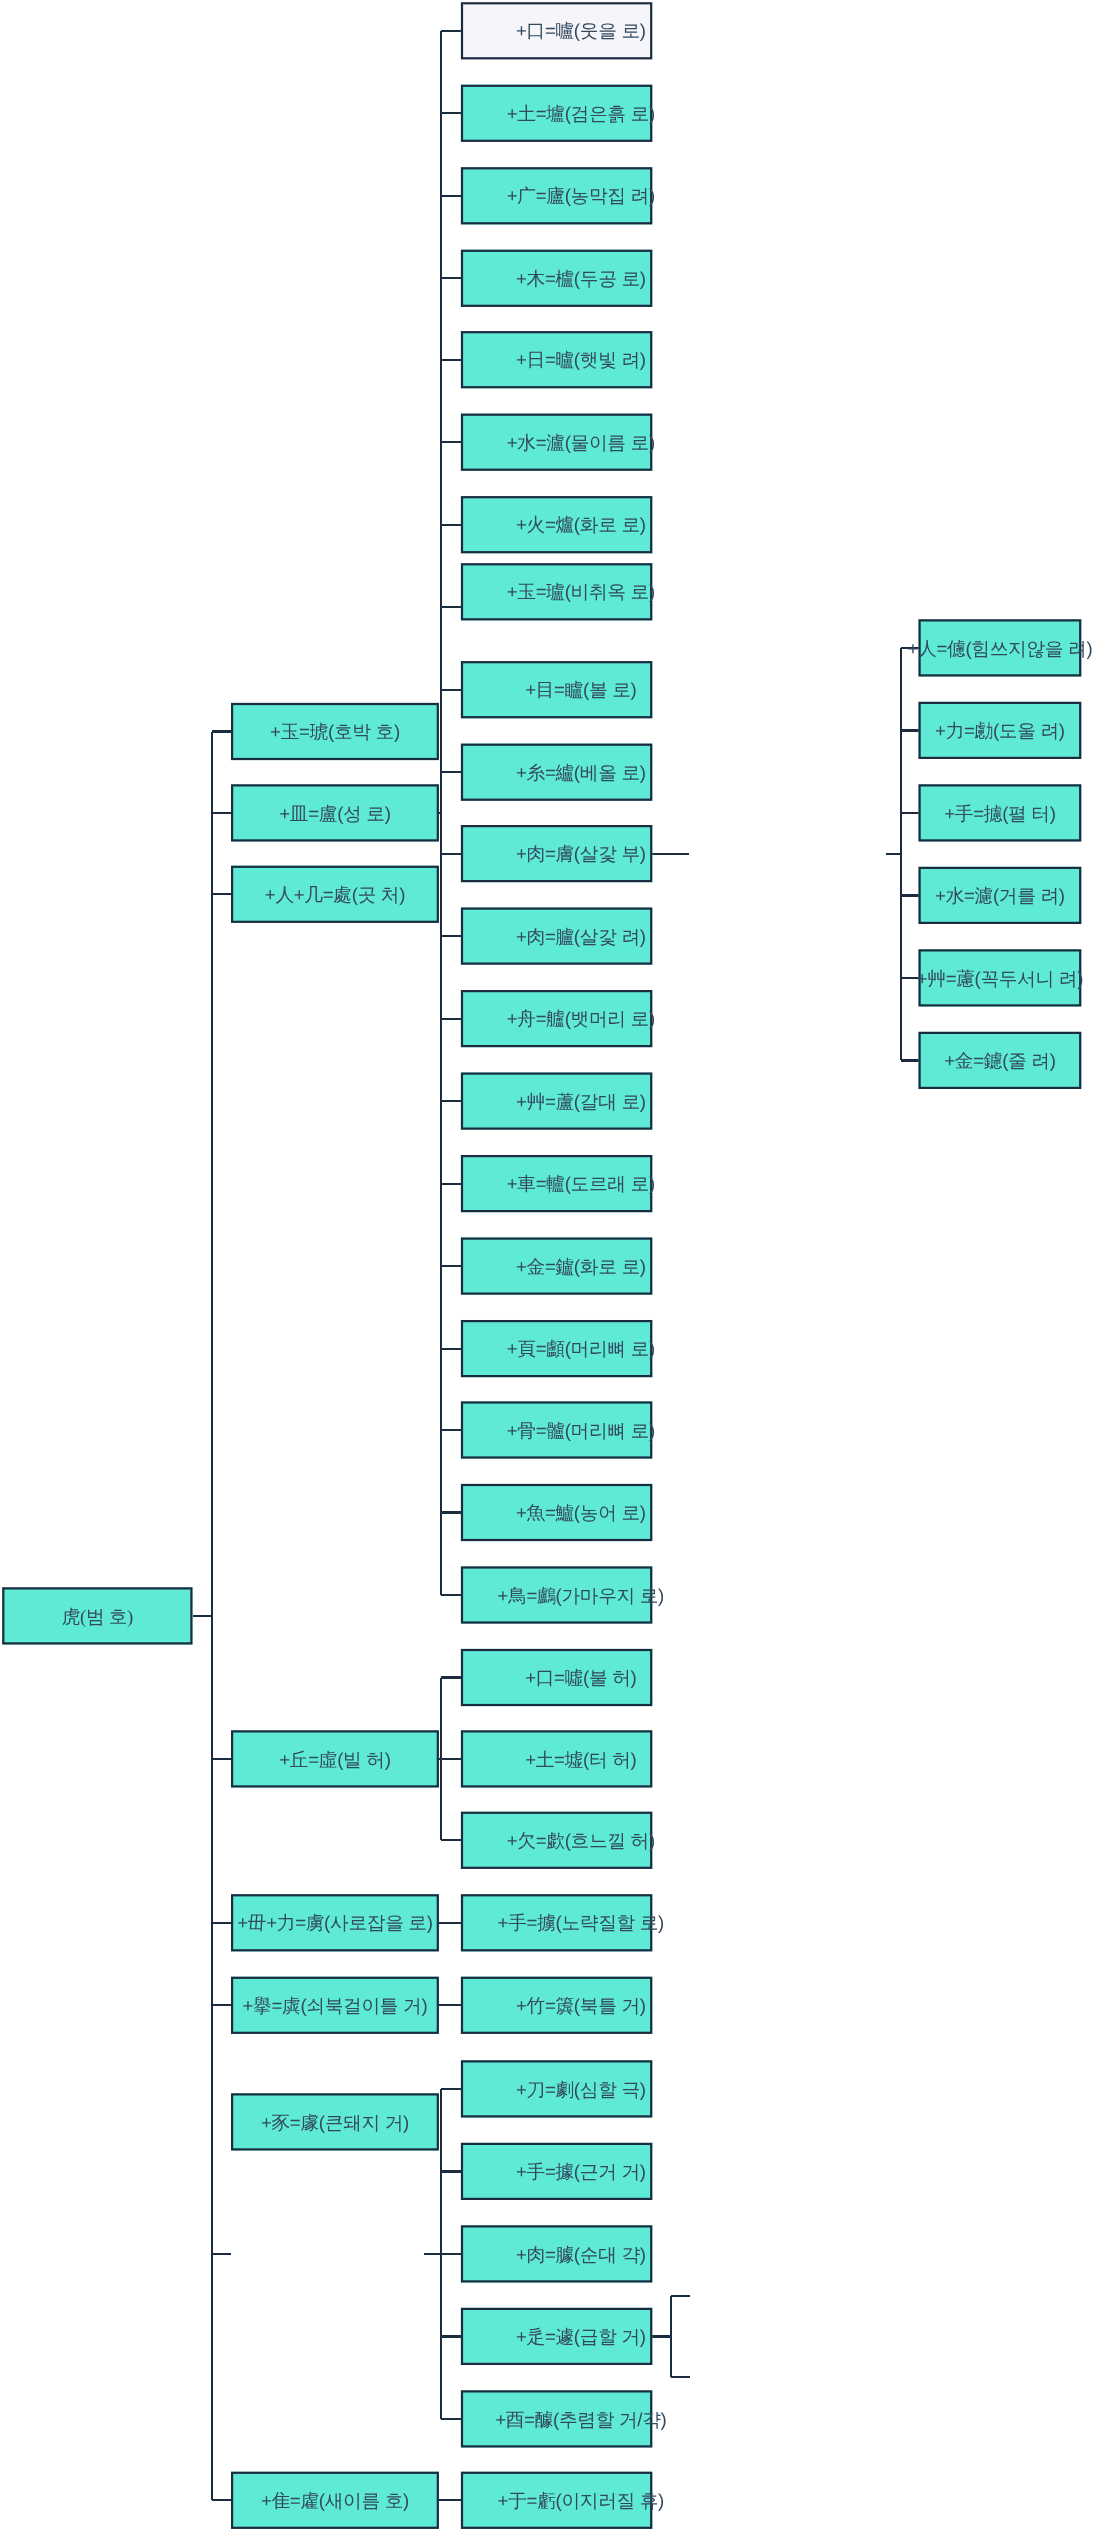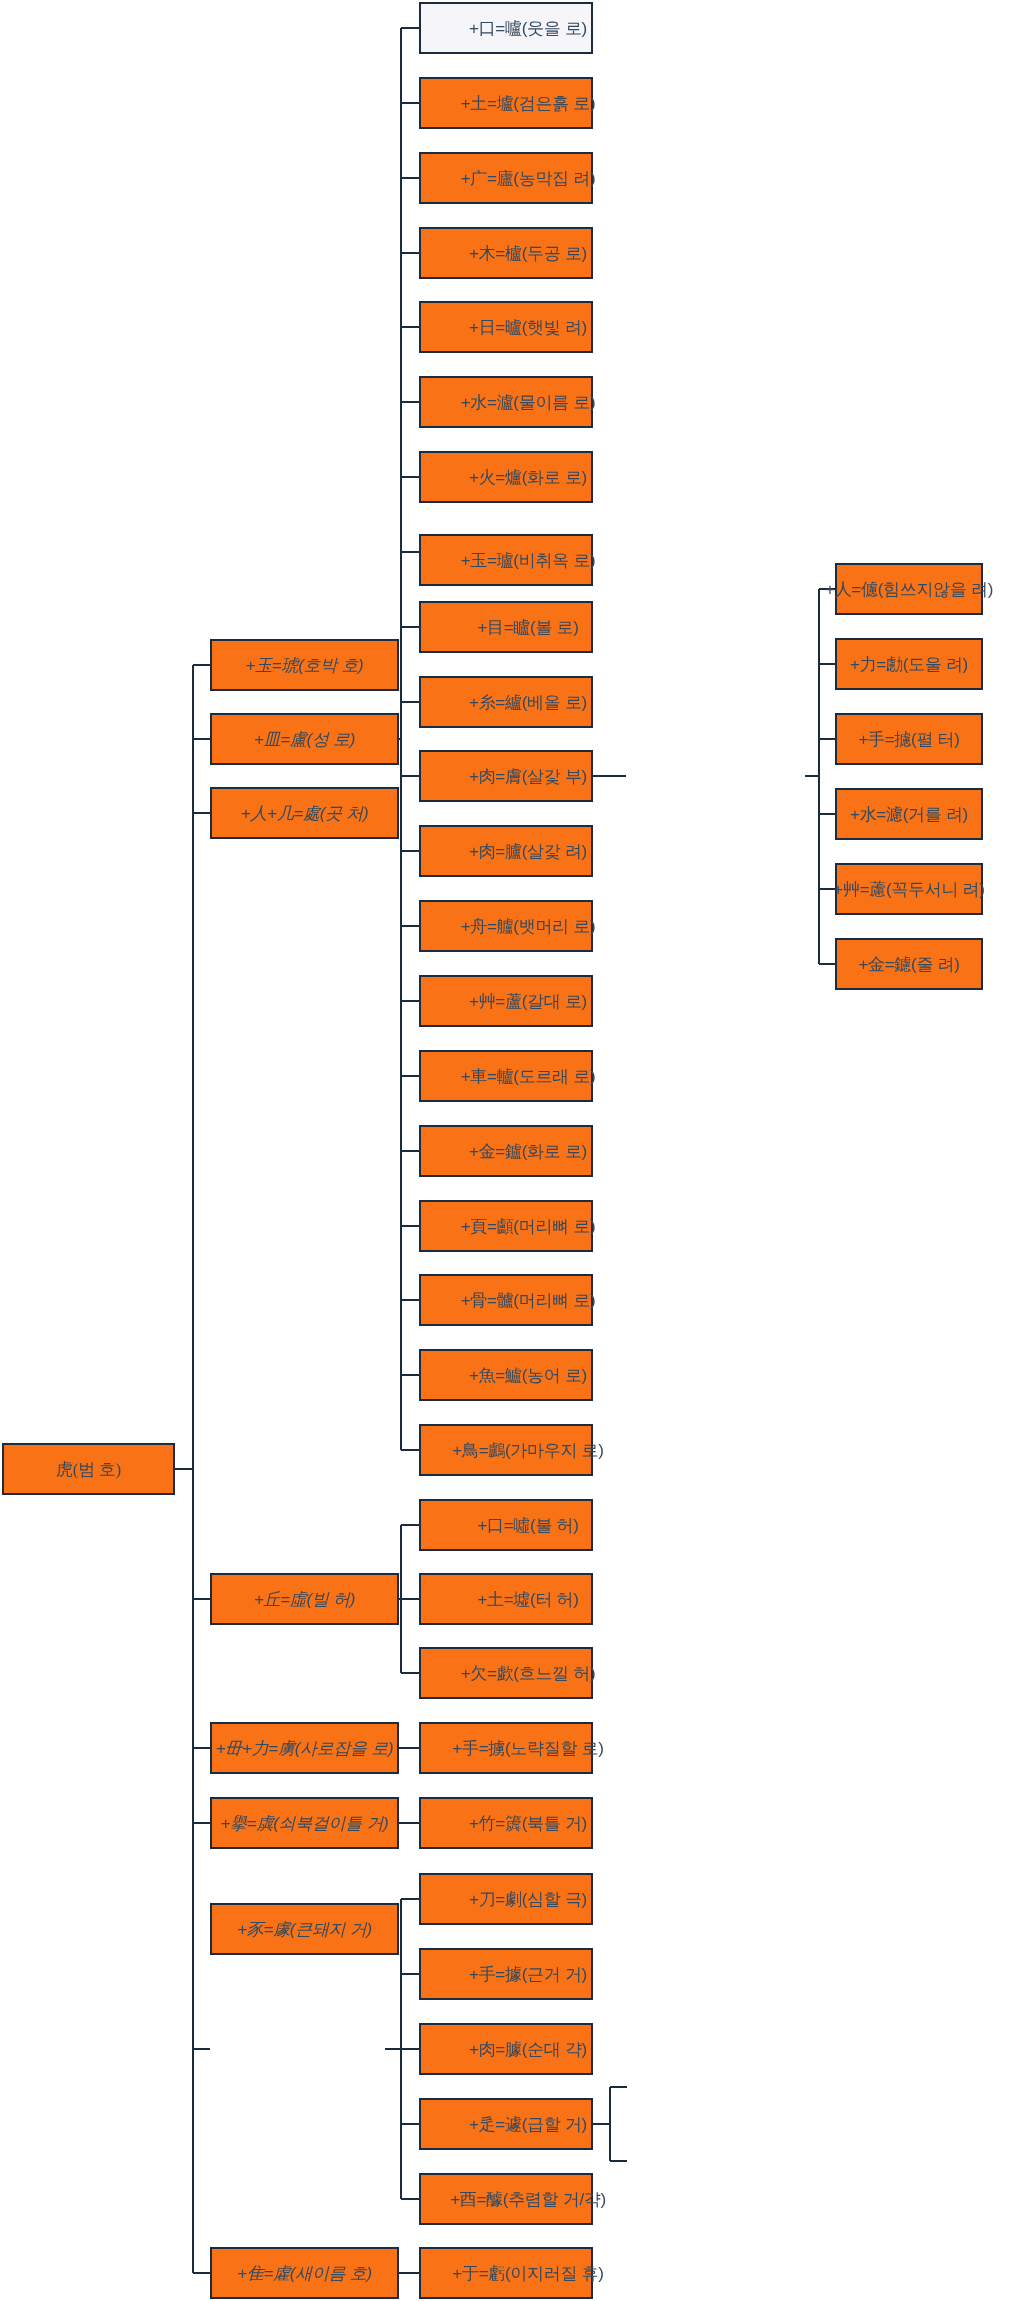--- a/index.html
+++ b/index.html
@@ -9,31 +9,31 @@
     background:#ffffff;
     font-family:"Liberation Sans","DejaVu Sans",sans-serif;
     overflow:hidden;
   }
   #wires{position:absolute;left:0;top:0;width:1011px;height:2301px;}
   .node{
     position:absolute;
     height:52px;
     box-sizing:border-box;
     border:2px solid #1b2c40;
-    background:#f97316;
+    background:#5eead4;
     color:#33495f;
     display:flex;align-items:center;justify-content:center;
     font-size:17px;
     white-space:nowrap;
     line-height:1;
     letter-spacing:-0.3px;
   }
   .node.tinted{background:#f5f5fa;}
   .c1{left:2px;width:173px;font-family:Liberation Serif, serif;}
-  .c2{left:210px;width:189px;font-style:italic;}
+  .c2{left:210px;width:189px;}
   .c3{left:419px;width:174px;padding-left:44px;}
   .c4{left:626px;width:179px;}
   .c5{left:835px;width:148px;}
 </style>
 </head>
 <body>
 
 <div id="canvas">
 
   <svg id="wires" xmlns="http://www.w3.org/2000/svg" width="1011" height="2301" viewBox="0 0 1011 2301" shape-rendering="crispEdges">
@@ -66,21 +66,21 @@
   <div class="node c2" style="top:1903px">+豕=豦(큰돼지 거)</div>
   <div class="node c2" style="top:2247px">+隹=雐(새이름 호)</div>
 
   <div class="node c3 tinted" style="top:2px">+口=嚧(웃을 로)</div>
   <div class="node c3" style="top:77px">+土=壚(검은흙 로)</div>
   <div class="node c3" style="top:152px">+广=廬(농막집 려)</div>
   <div class="node c3" style="top:227px">+木=櫨(두공 로)</div>
   <div class="node c3" style="top:301px">+日=曥(햇빛 려)</div>
   <div class="node c3" style="top:376px">+水=瀘(물이름 로)</div>
   <div class="node c3" style="top:451px">+火=爐(화로 로)</div>
-  <div class="node c3" style="top:534px">+玉=瓐(비취옥 로)</div>
+  <div class="node c3" style="top:512px">+玉=瓐(비취옥 로)</div>
   <div class="node c3" style="top:601px">+目=矑(볼 로)</div>
   <div class="node c3" style="top:676px">+糸=纑(베올 로)</div>
   <div class="node c3" style="top:750px">+肉=膚(살갗 부)</div>
   <div class="node c3" style="top:825px">+肉=臚(살갗 려)</div>
   <div class="node c3" style="top:900px">+舟=艫(뱃머리 로)</div>
   <div class="node c3" style="top:975px">+艸=蘆(갈대 로)</div>
   <div class="node c3" style="top:1050px">+車=轤(도르래 로)</div>
   <div class="node c3" style="top:1125px">+金=鑪(화로 로)</div>
   <div class="node c3" style="top:1200px">+頁=顱(머리뼈 로)</div>
   <div class="node c3" style="top:1274px">+骨=髗(머리뼈 로)</div>

